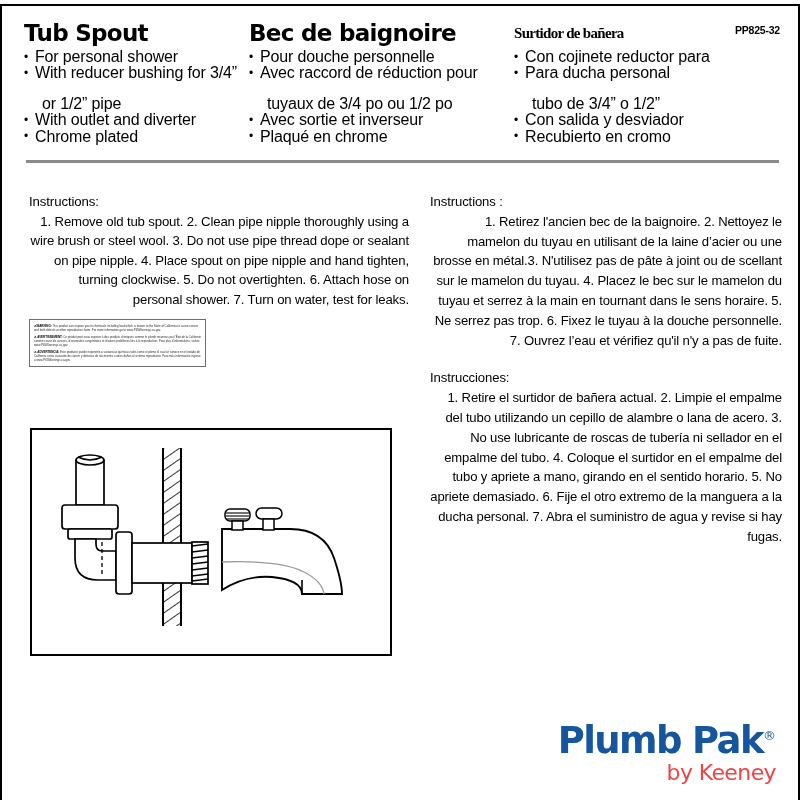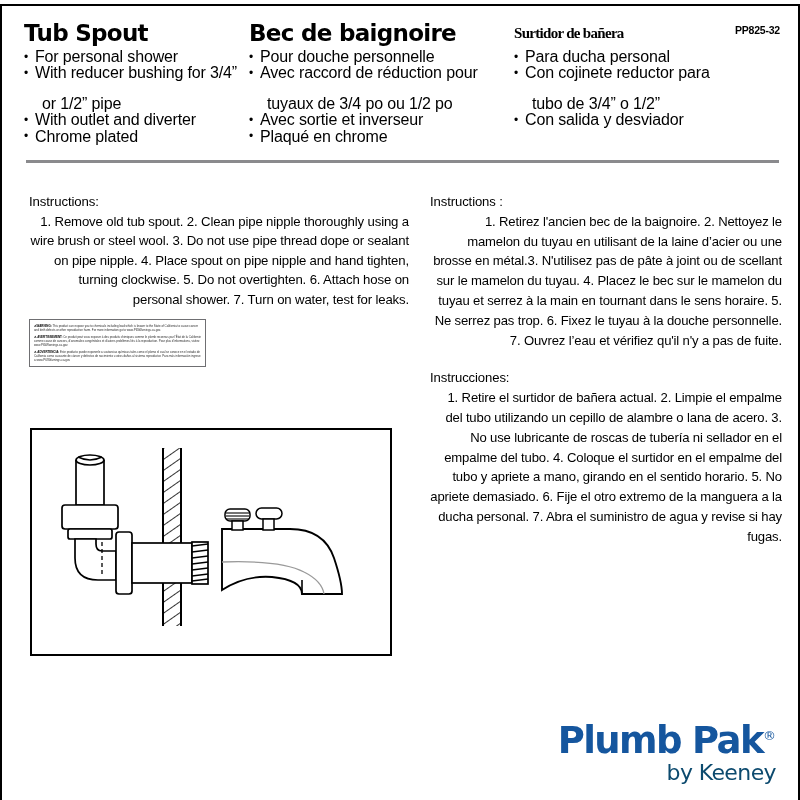--- a/index.html
+++ b/index.html
@@ -166,21 +166,21 @@
   }
   .logo-reg {
     font-size: 13px;
     vertical-align: super;
     font-weight: normal;
     letter-spacing: 0;
   }
   .logo-sub {
     font-family: "DejaVu Sans", sans-serif;
     font-size: 22px;
-    color: #0c4a6e;
+    color: #ef4444;
     letter-spacing: -0.6px;
     margin-top: 3px;
   }
 </style>
 </head>
 <body>
 
 <div class="sheet">
 
   <div class="header">
@@ -204,24 +204,25 @@
         <li class="cont">tuyaux de 3/4 po ou 1/2 po</li>
         <li>Avec sortie et inverseur</li>
         <li>Plaqué en chrome</li>
       </ul>
     </div>
 
     <div class="hcol c3">
       <div class="part-number">PP825-32</div>
       <div class="prod-title">Surtidor de bañera</div>
       <ul class="feat-list">
+        <li>Con cojinete reductor para</li>
         <li>Para ducha personal</li>
-        <li>Con cojinete reductor para</li>
         <li class="cont">tubo de 3/4” o 1/2”</li>
         <li>Con salida y desviador</li>
+        <li>Recubierto en cromo</li>
       </ul>
     </div>
 
   </div>
 
   <div class="divider"></div>
 
   <div class="left-col">
     <div class="instr-head">Instructions:</div>
     <div class="instr-body">1. Remove old tub spout. 2. Clean pipe nipple thoroughly using a wire brush or steel wool. 3. Do not use pipe thread dope or sealant on pipe nipple. 4. Place spout on pipe nipple and hand tighten, turning clockwise. 5. Do not overtighten. 6. Attach hose on personal shower. 7. Turn on water, test for leaks.</div>

